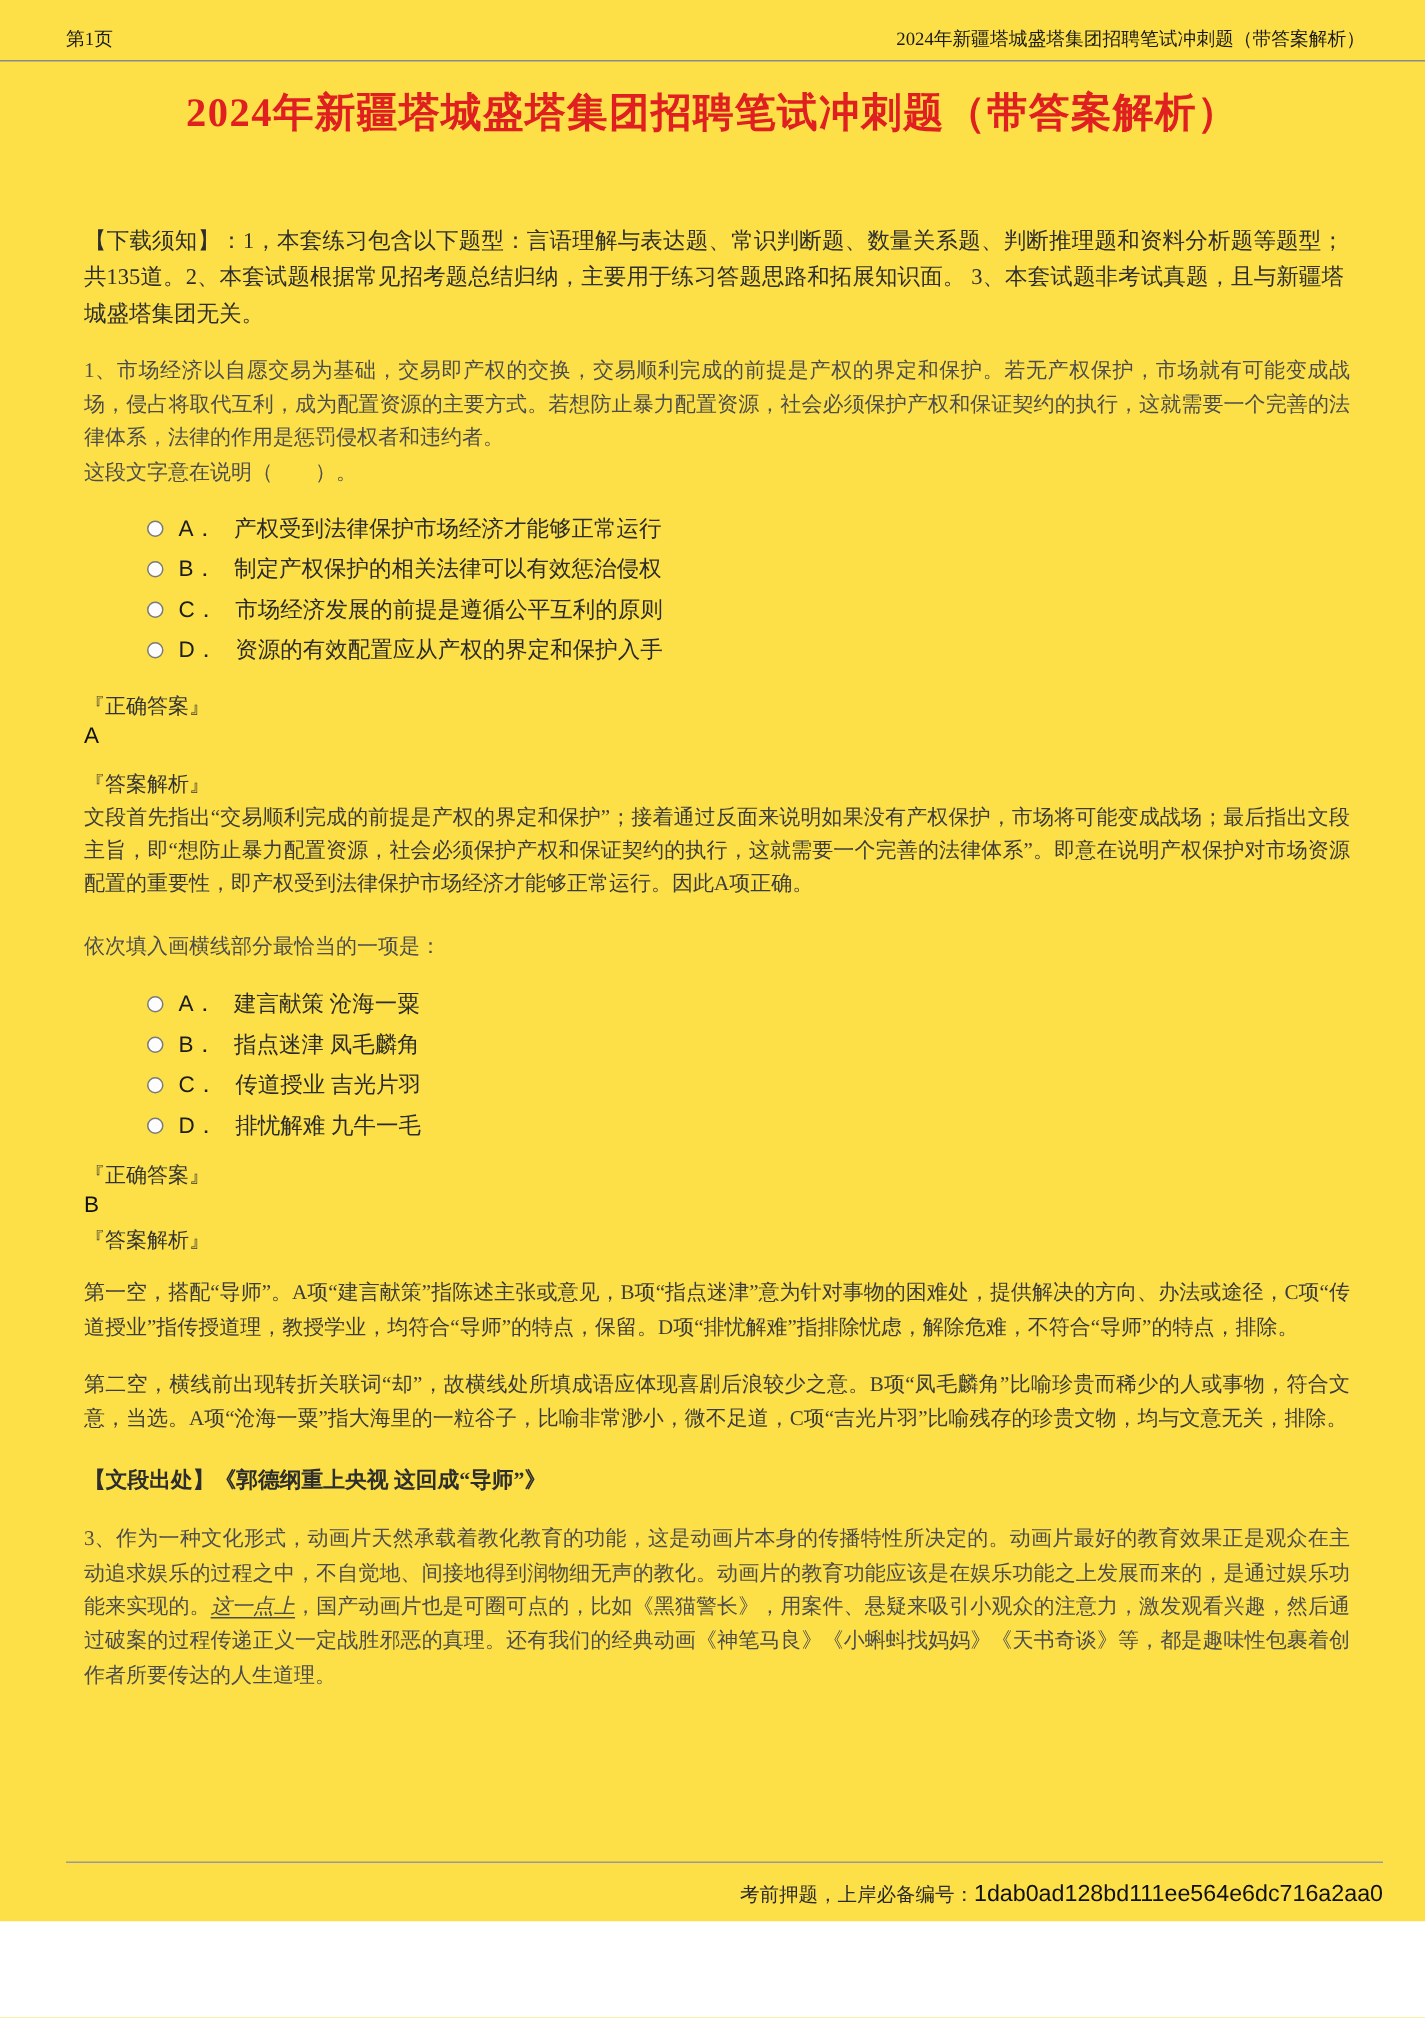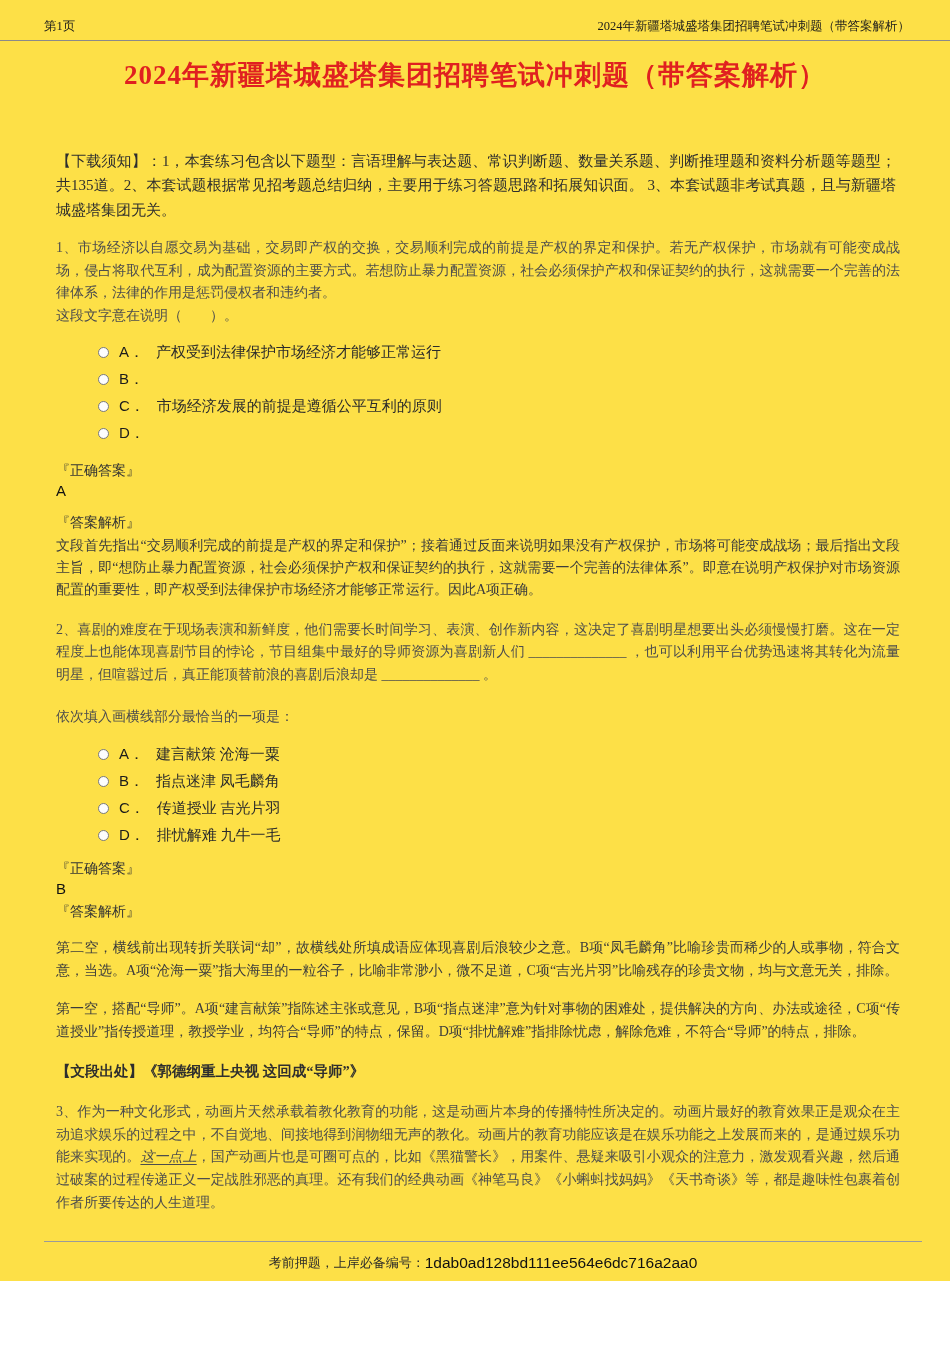--- a/index.html
+++ b/index.html
@@ -63,21 +63,21 @@
   }
   .analysis.spaced{ margin-top:16px; }
   .conclusion{ margin-top:16px; font-size:14px; color:#3c3c3c; }
   .source{ margin-top:19px; font-size:14.5px; color:#2e2e2e;font-weight:bold; }
   .q3{ margin-top:20px; }
   .u-seg{ text-decoration:underline; text-underline-offset:3px;font-style:italic; }
   
   .ftr{
     position:absolute; left:0; right:0; bottom:0; height:40px;
     border-top:1px solid #9a9a9a; margin:0 28px 0 44px;
-    display:flex; justify-content:center; align-items:center;
+    display:flex; justify-content:flex-end; align-items:center;
     padding-top:2px;
   }
   .ftr-left{ font-size:13px; color:#2a2a2a; }
   .ftr-right{ display:flex; align-items:center; }
   .ftr-code-label{ font-size:13px; color:#2a2a2a; }
   .ftr-code{
     font-family:"Liberation Sans","DejaVu Sans",sans-serif;
     font-size:15.5px; color:#111111;
   }
 </style>
@@ -102,40 +102,41 @@
 
     <div class="opts">
       <div class="opt">
         <span class="radio"></span>
         <span class="opt-letter">A．</span>
         <span class="opt-text">产权受到法律保护市场经济才能够正常运行</span>
       </div>
       <div class="opt">
         <span class="radio"></span>
         <span class="opt-letter">B．</span>
+        <span class="opt-text">制定产权保护的相关法律可以有效惩治侵权</span>
       </div>
       <div class="opt">
         <span class="radio"></span>
         <span class="opt-letter">C．</span>
         <span class="opt-text">市场经济发展的前提是遵循公平互利的原则</span>
       </div>
       <div class="opt">
         <span class="radio"></span>
         <span class="opt-letter">D．</span>
+        <span class="opt-text">资源的有效配置应从产权的界定和保护入手</span>
       </div>
     </div>
 
     <p class="ans-label">『正确答案』</p>
     <p class="ans-value">A</p>
     <p class="ans-label">『答案解析』</p>
     <p class="analysis">文段首先指出“交易顺利完成的前提是产权的界定和保护”；接着通过反面来说明如果没有产权保护，市场将可能变成战场；最后指出文段主旨，即“想防止暴力配置资源，社会必须保护产权和保证契约的执行，这就需要一个完善的法律体系”。即意在说明产权保护对市场资源配置的重要性，即产权受到法律保护市场经济才能够正常运行。因此A项正确。</p>
   </div>
 
   <div class="q" style="margin-top:17px;">
-    <p class="stem">2、喜剧的难度在于现场表演和新鲜度，他们需要长时间学习、表演、创作新内容，这决定了喜剧明星想要出头必须慢慢打磨。这在一定程度上也能体现喜剧节目的悖论，节目组集中最好的导师资源为喜剧新人们 ______________ ，也可以利用平台优势迅速将其转化为流量明星，但喧嚣过后，真正能顶替前浪的喜剧后浪却是 ______________ 。</p>
     <p class="prompt" style="margin-top:19px;">依次填入画横线部分最恰当的一项是：</p>
 
     <div class="opts" style="margin-top:13px;">
       <div class="opt">
         <span class="radio"></span>
         <span class="opt-letter">A．</span>
         <span class="opt-text">建言献策 沧海一粟</span>
       </div>
       <div class="opt">
         <span class="radio"></span>
@@ -150,22 +151,22 @@
       <div class="opt">
         <span class="radio"></span>
         <span class="opt-letter">D．</span>
         <span class="opt-text">排忧解难 九牛一毛</span>
       </div>
     </div>
 
     <p class="ans-label" style="margin-top:11px;">『正确答案』</p>
     <p class="ans-value">B</p>
     <p class="ans-label" style="margin-top:6px;">『答案解析』</p>
+    <p class="analysis spaced">第一空，搭配“导师”。A项“建言献策”指陈述主张或意见，B项“指点迷津”意为针对事物的困难处，提供解决的方向、办法或途径，C项“传道授业”指传授道理，教授学业，均符合“导师”的特点，保留。D项“排忧解难”指排除忧虑，解除危难，不符合“导师”的特点，排除。</p>
     <p class="analysis spaced">第二空，横线前出现转折关联词“却”，故横线处所填成语应体现喜剧后浪较少之意。B项“凤毛麟角”比喻珍贵而稀少的人或事物，符合文意，当选。A项“沧海一粟”指大海里的一粒谷子，比喻非常渺小，微不足道，C项“吉光片羽”比喻残存的珍贵文物，均与文意无关，排除。</p>
-    <p class="analysis spaced">第一空，搭配“导师”。A项“建言献策”指陈述主张或意见，B项“指点迷津”意为针对事物的困难处，提供解决的方向、办法或途径，C项“传道授业”指传授道理，教授学业，均符合“导师”的特点，保留。D项“排忧解难”指排除忧虑，解除危难，不符合“导师”的特点，排除。</p>
     <p class="source">【文段出处】《郭德纲重上央视 这回成“导师”》</p>
   </div>
 
   <div class="q q3">
     <p class="stem"><span>3、作为一种文化形式，动画片天然承载着教化教育的功能，这是动画片本身的传播特性所决定的。动画片最好的教育效果正是观众在主动追求娱乐的过程之中，不自觉地、间接地得到润物细无声的教化。动画片的教育功能应该是在娱乐功能之上发展而来的，是通过娱乐功能来实现的。</span><span class="u-seg">这一点上</span><span>，国产动画片也是可圈可点的，比如《黑猫警长》，用案件、悬疑来吸引小观众的注意力，激发观看兴趣，然后通过破案的过程传递正义一定战胜邪恶的真理。还有我们的经典动画《神笔马良》《小蝌蚪找妈妈》《天书奇谈》等，都是趣味性包裹着创作者所要传达的人生道理。</span></p>
   </div>
 
   <div class="ftr">
     <span class="ftr-left">考前押题，上岸必备</span>
     <span class="ftr-right">

